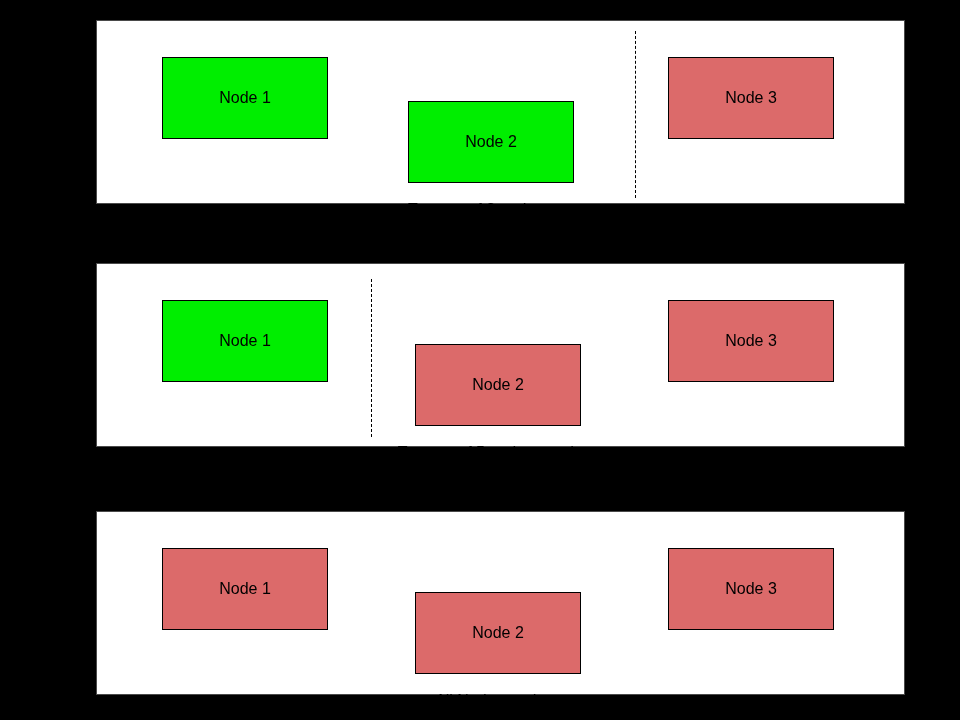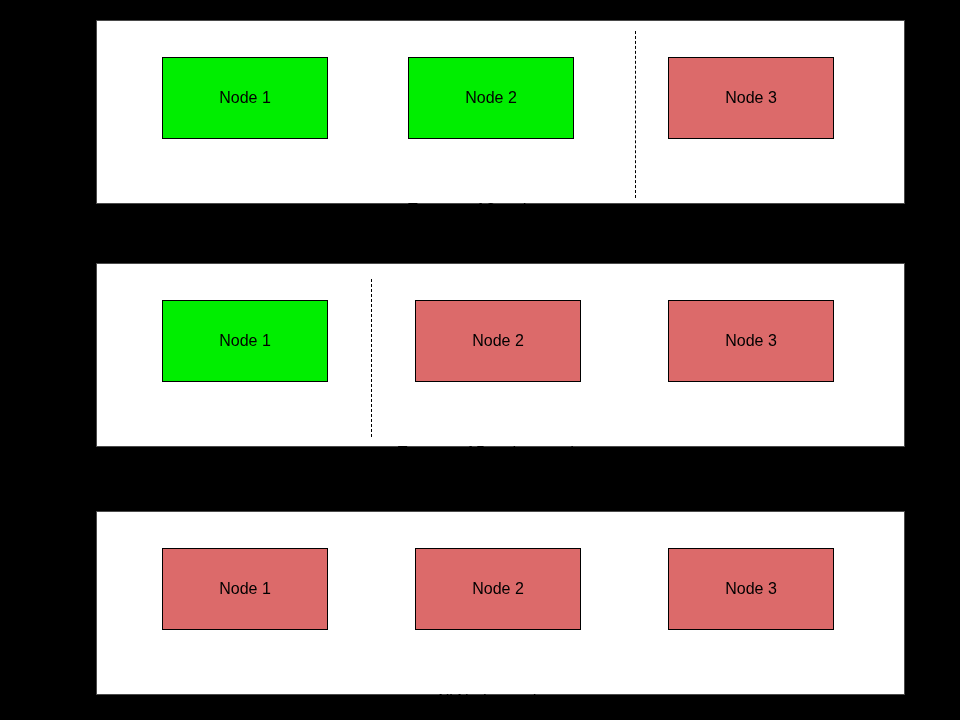--- a/index.html
+++ b/index.html
@@ -39,21 +39,21 @@
     border: 1.5px solid var(--node-border);
     display: flex;
     align-items: center;
     justify-content: center;
     font-size: 16px;
   }
   .node[data-status="up"]   { background: var(--node-up); }
   .node[data-status="down"] { background: var(--node-down); }
 
   .node-1 { left: 65px; }
-  .node-2 { left: 318px; }
+  .node-2 { left: 318px; margin-top: 44px; }
   #panel-1 .node-2 { left: 311px; }
   .node-3 { left: 571px; }
 
   .caption {
     position: absolute;
     left: 0;
     right: 0;
     top: 134px;
     text-align: center;
     font-size: 16px;

